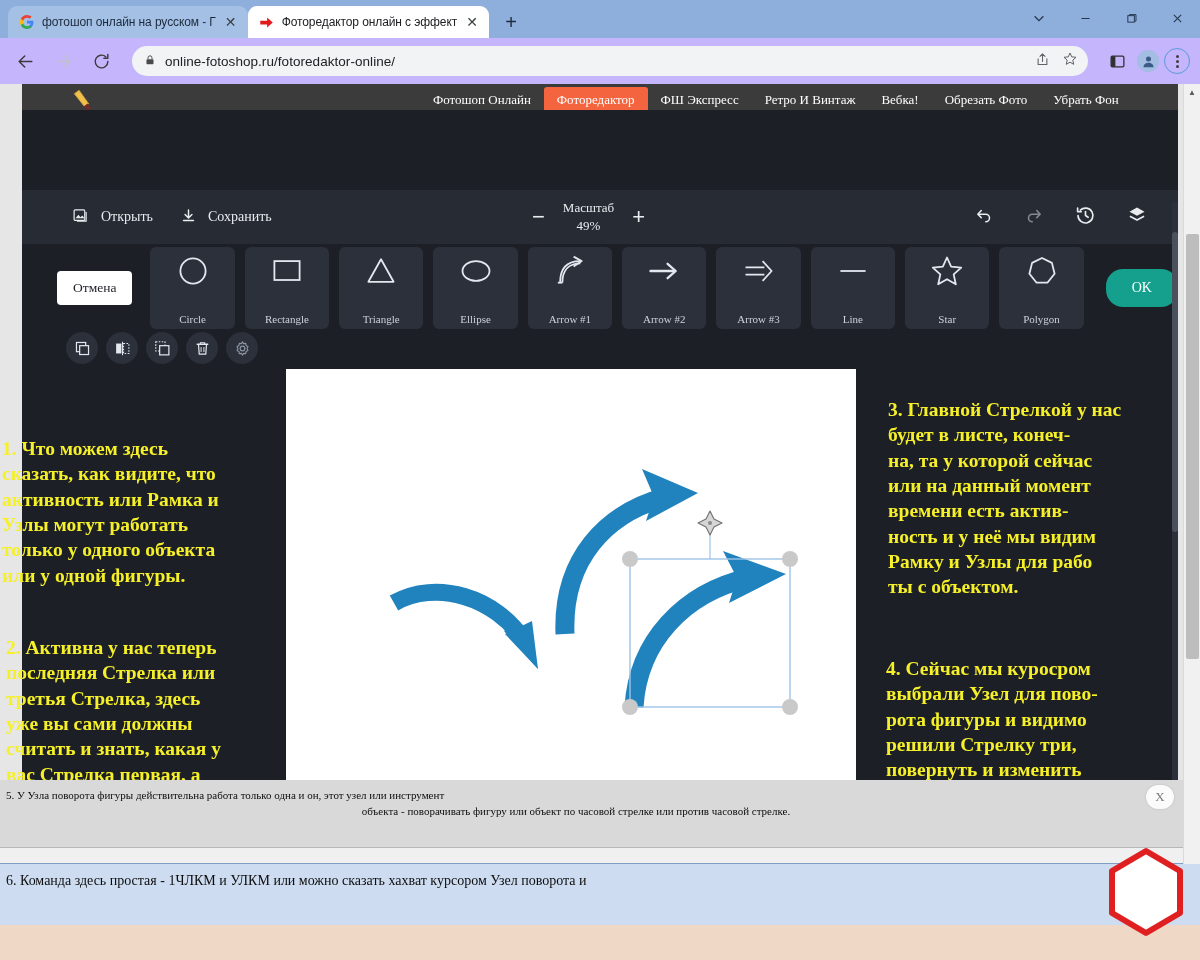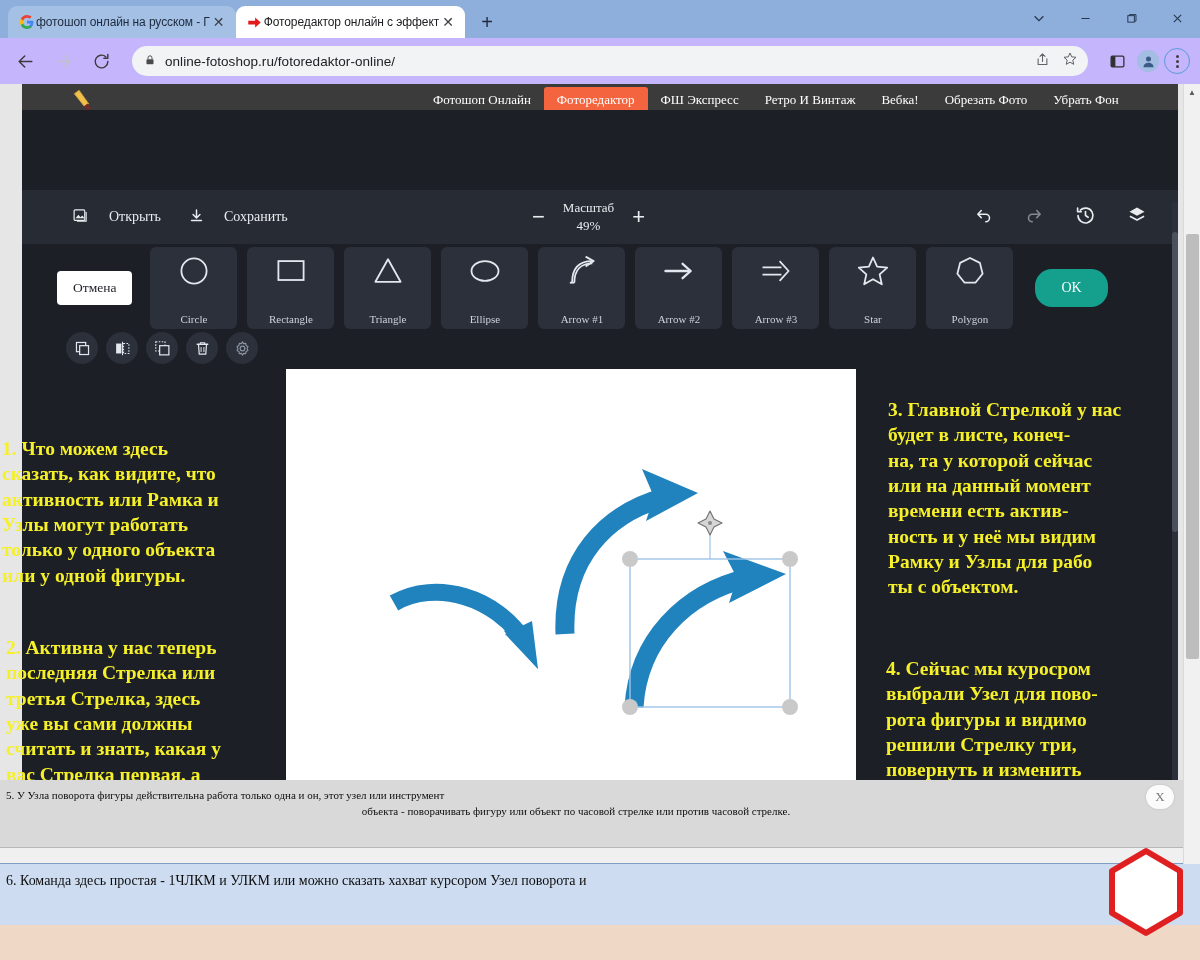--- a/index.html
+++ b/index.html
@@ -17,21 +17,21 @@
     background: #8eaedc;
     display: flex;
     align-items: flex-end;
     padding-left: 8px;
     position: relative;
   }
   .tab {
     height: 32px;
     display: flex;
     align-items: center;
-    gap: 1px;
+    gap: 7px;
     padding: 0 9px 0 11px;
     border-radius: 9px 9px 0 0;
     font-size: 12px;
     color: #202124;
     max-width: 245px;
     min-width: 200px;
     position: relative;
   }
   .tab.inactive { background: #a5c0e5; color: #1c2a3d; }
   .tab.active { background: #ffffff; }
@@ -191,21 +191,21 @@
     position: absolute;
     top: 80px; left: 0;
     width: 1156px; height: 54px;
     background: #272b34;
     display: flex;
     align-items: center;
   }
   .etb-btn {
     display: flex;
     align-items: center;
-    gap: 20px;
+    gap: 12px;
     color: #e9ecef;
     font-size: 14px;
     padding: 0 14px;
     font-family: "Liberation Serif", serif;
     justify-content: center;
   }
   .etb-btn:first-child { margin-left: 36px; }
   .zoom-group {
     position: absolute;
     left: 510px;
@@ -692,20 +692,28 @@
       <div class="shape-tile">
         <span class="glyph">
           <svg width="36" height="36" viewBox="0 0 40 40">
             <path d="M5 16h21M5 24h21" stroke="#e3e8ef" stroke-width="2"></path>
             <path d="M24 9l10 11-10 11" fill="none" stroke="#e3e8ef" stroke-width="2" stroke-linejoin="round"></path>
           </svg>
         </span>
         <span class="lbl">Arrow #3</span>
       </div>
 
+      <div class="shape-tile">
+        <span class="glyph">
+          <svg width="36" height="36" viewBox="0 0 40 40">
+              <path d="M6 20h28" stroke="#e3e8ef" stroke-width="2"></path>
+            </svg>
+        </span>
+        <span class="lbl">Line</span>
+      </div>
 
       <div class="shape-tile">
         <span class="glyph">
           <svg width="36" height="36" viewBox="0 0 40 40">
               <path d="M20 5l4.6 10.2 11.2 1.1-8.4 7.5 2.4 11L20 29.2 10.2 34.8l2.4-11-8.4-7.5 11.2-1.1z" fill="none" stroke="#e3e8ef" stroke-width="2" stroke-linejoin="round"></path>
             </svg>
         </span>
         <span class="lbl">Star</span>
       </div>
 

